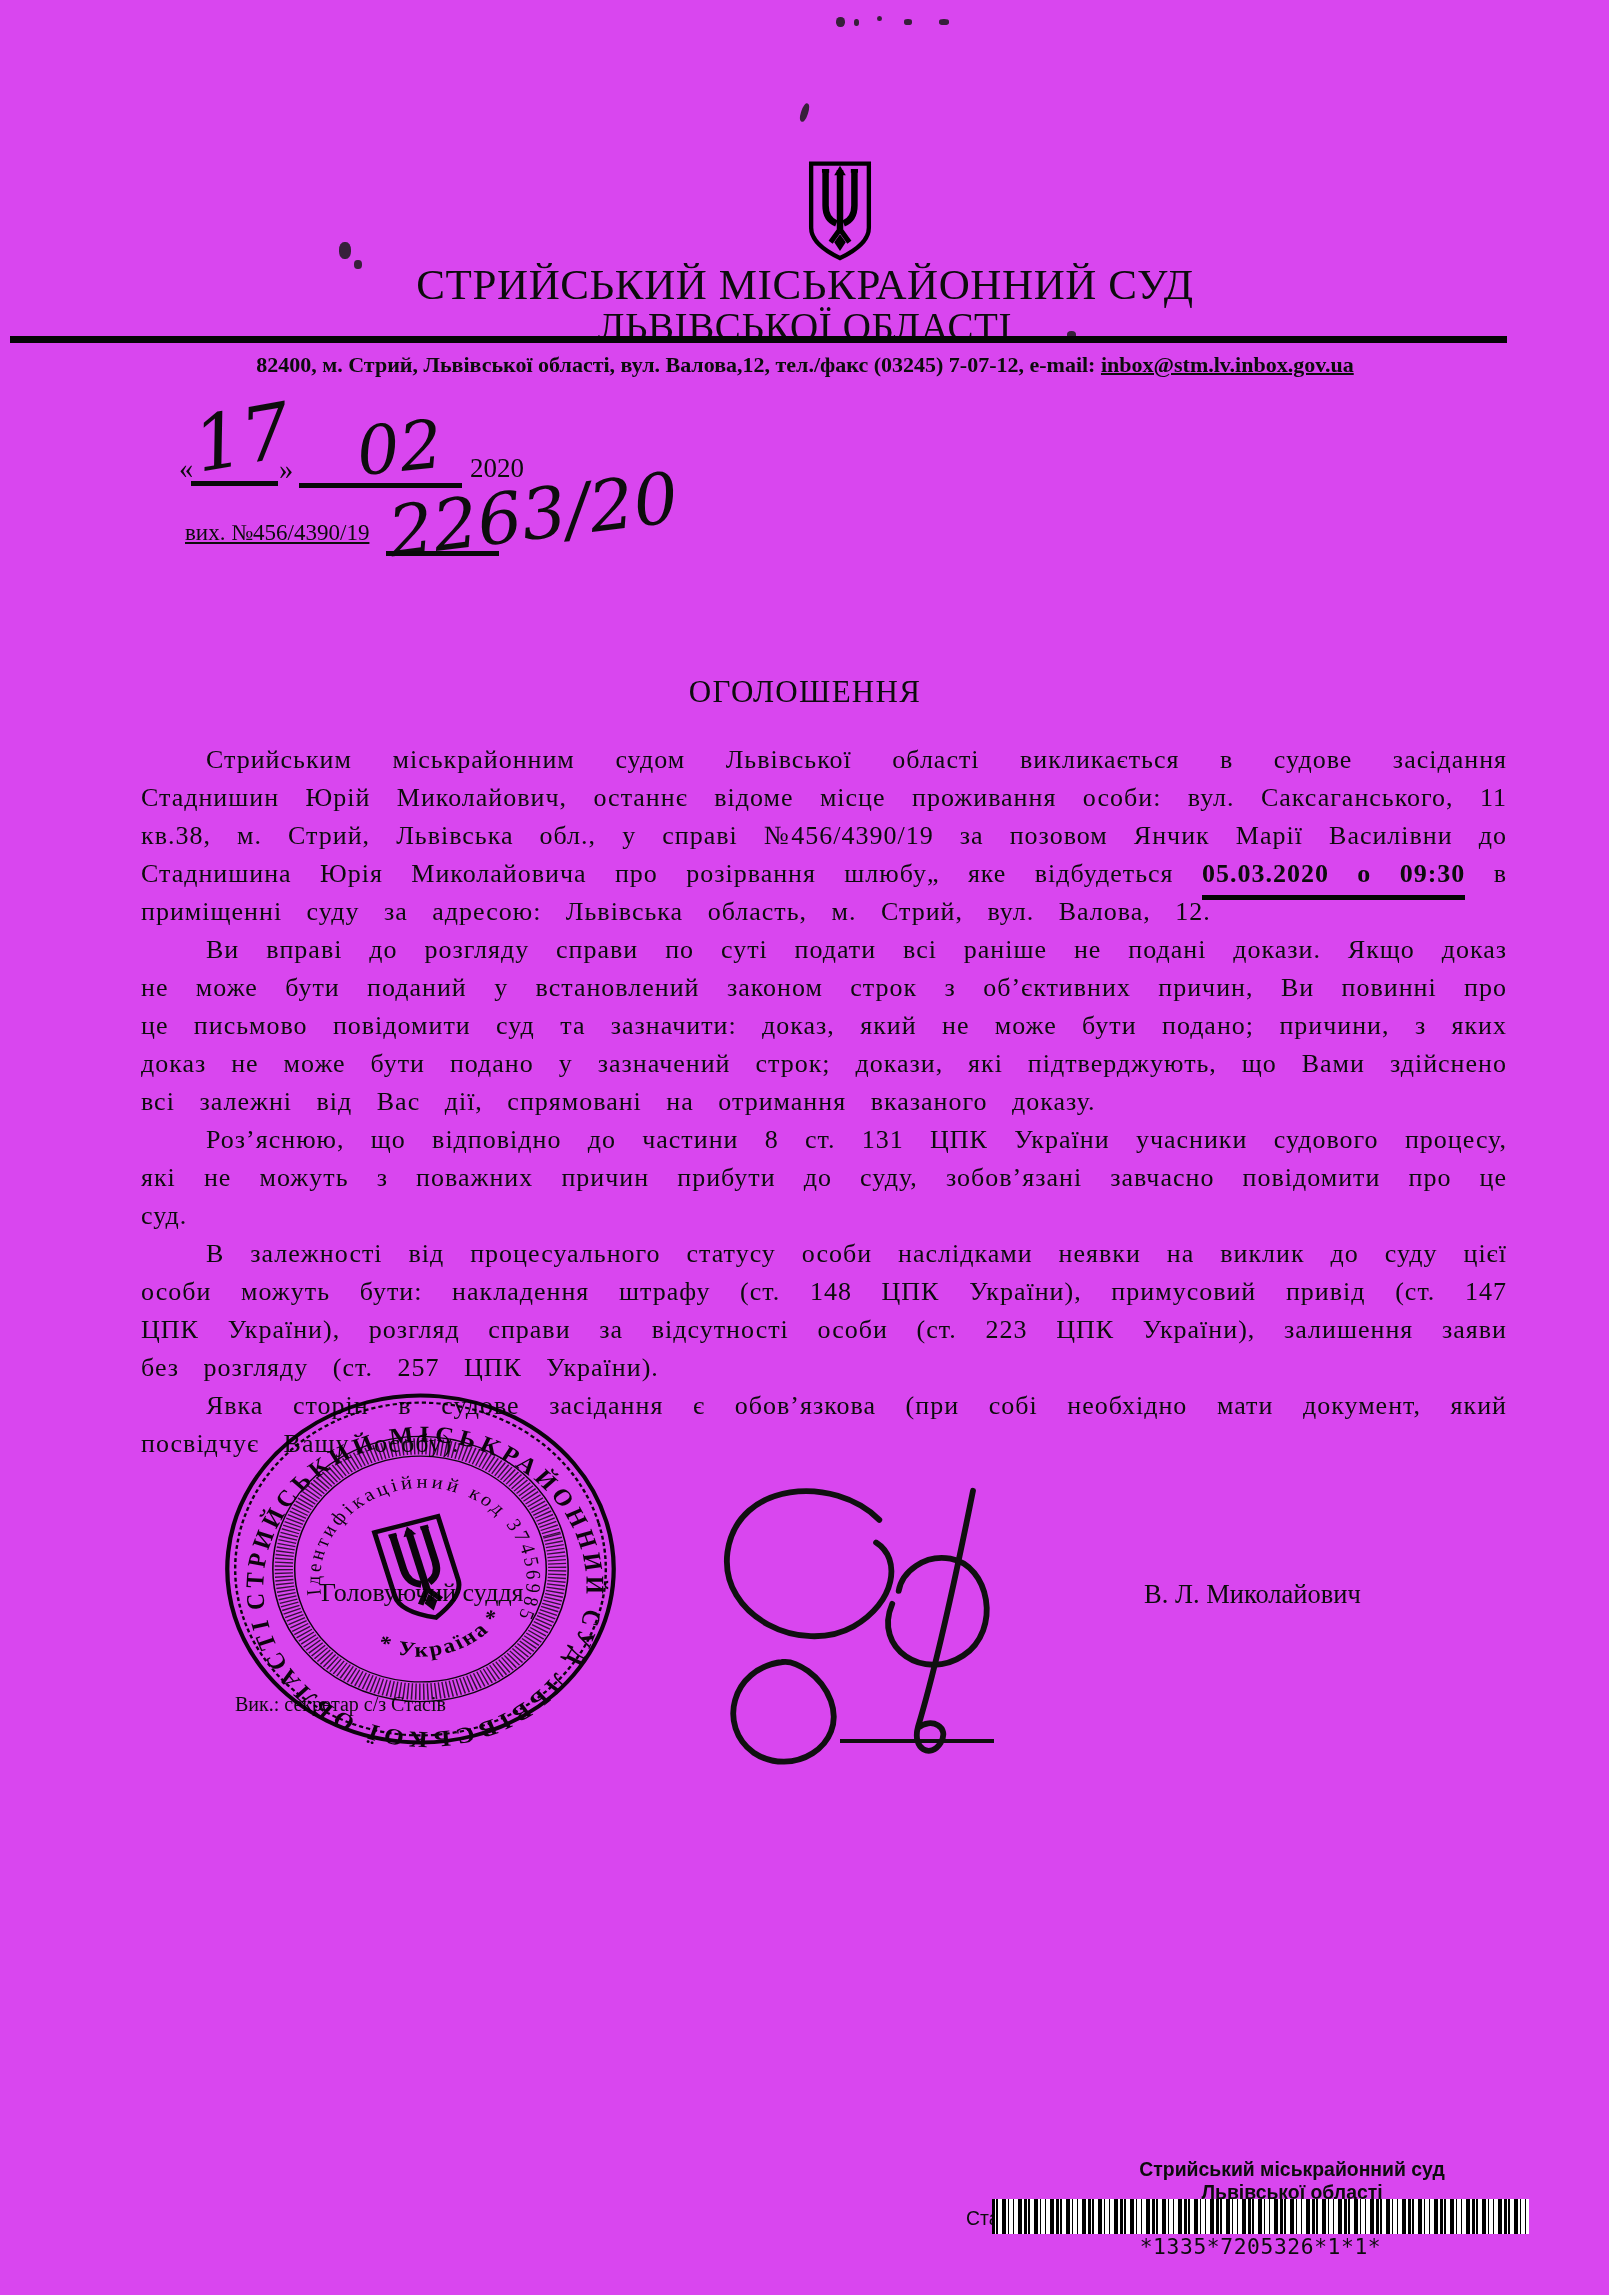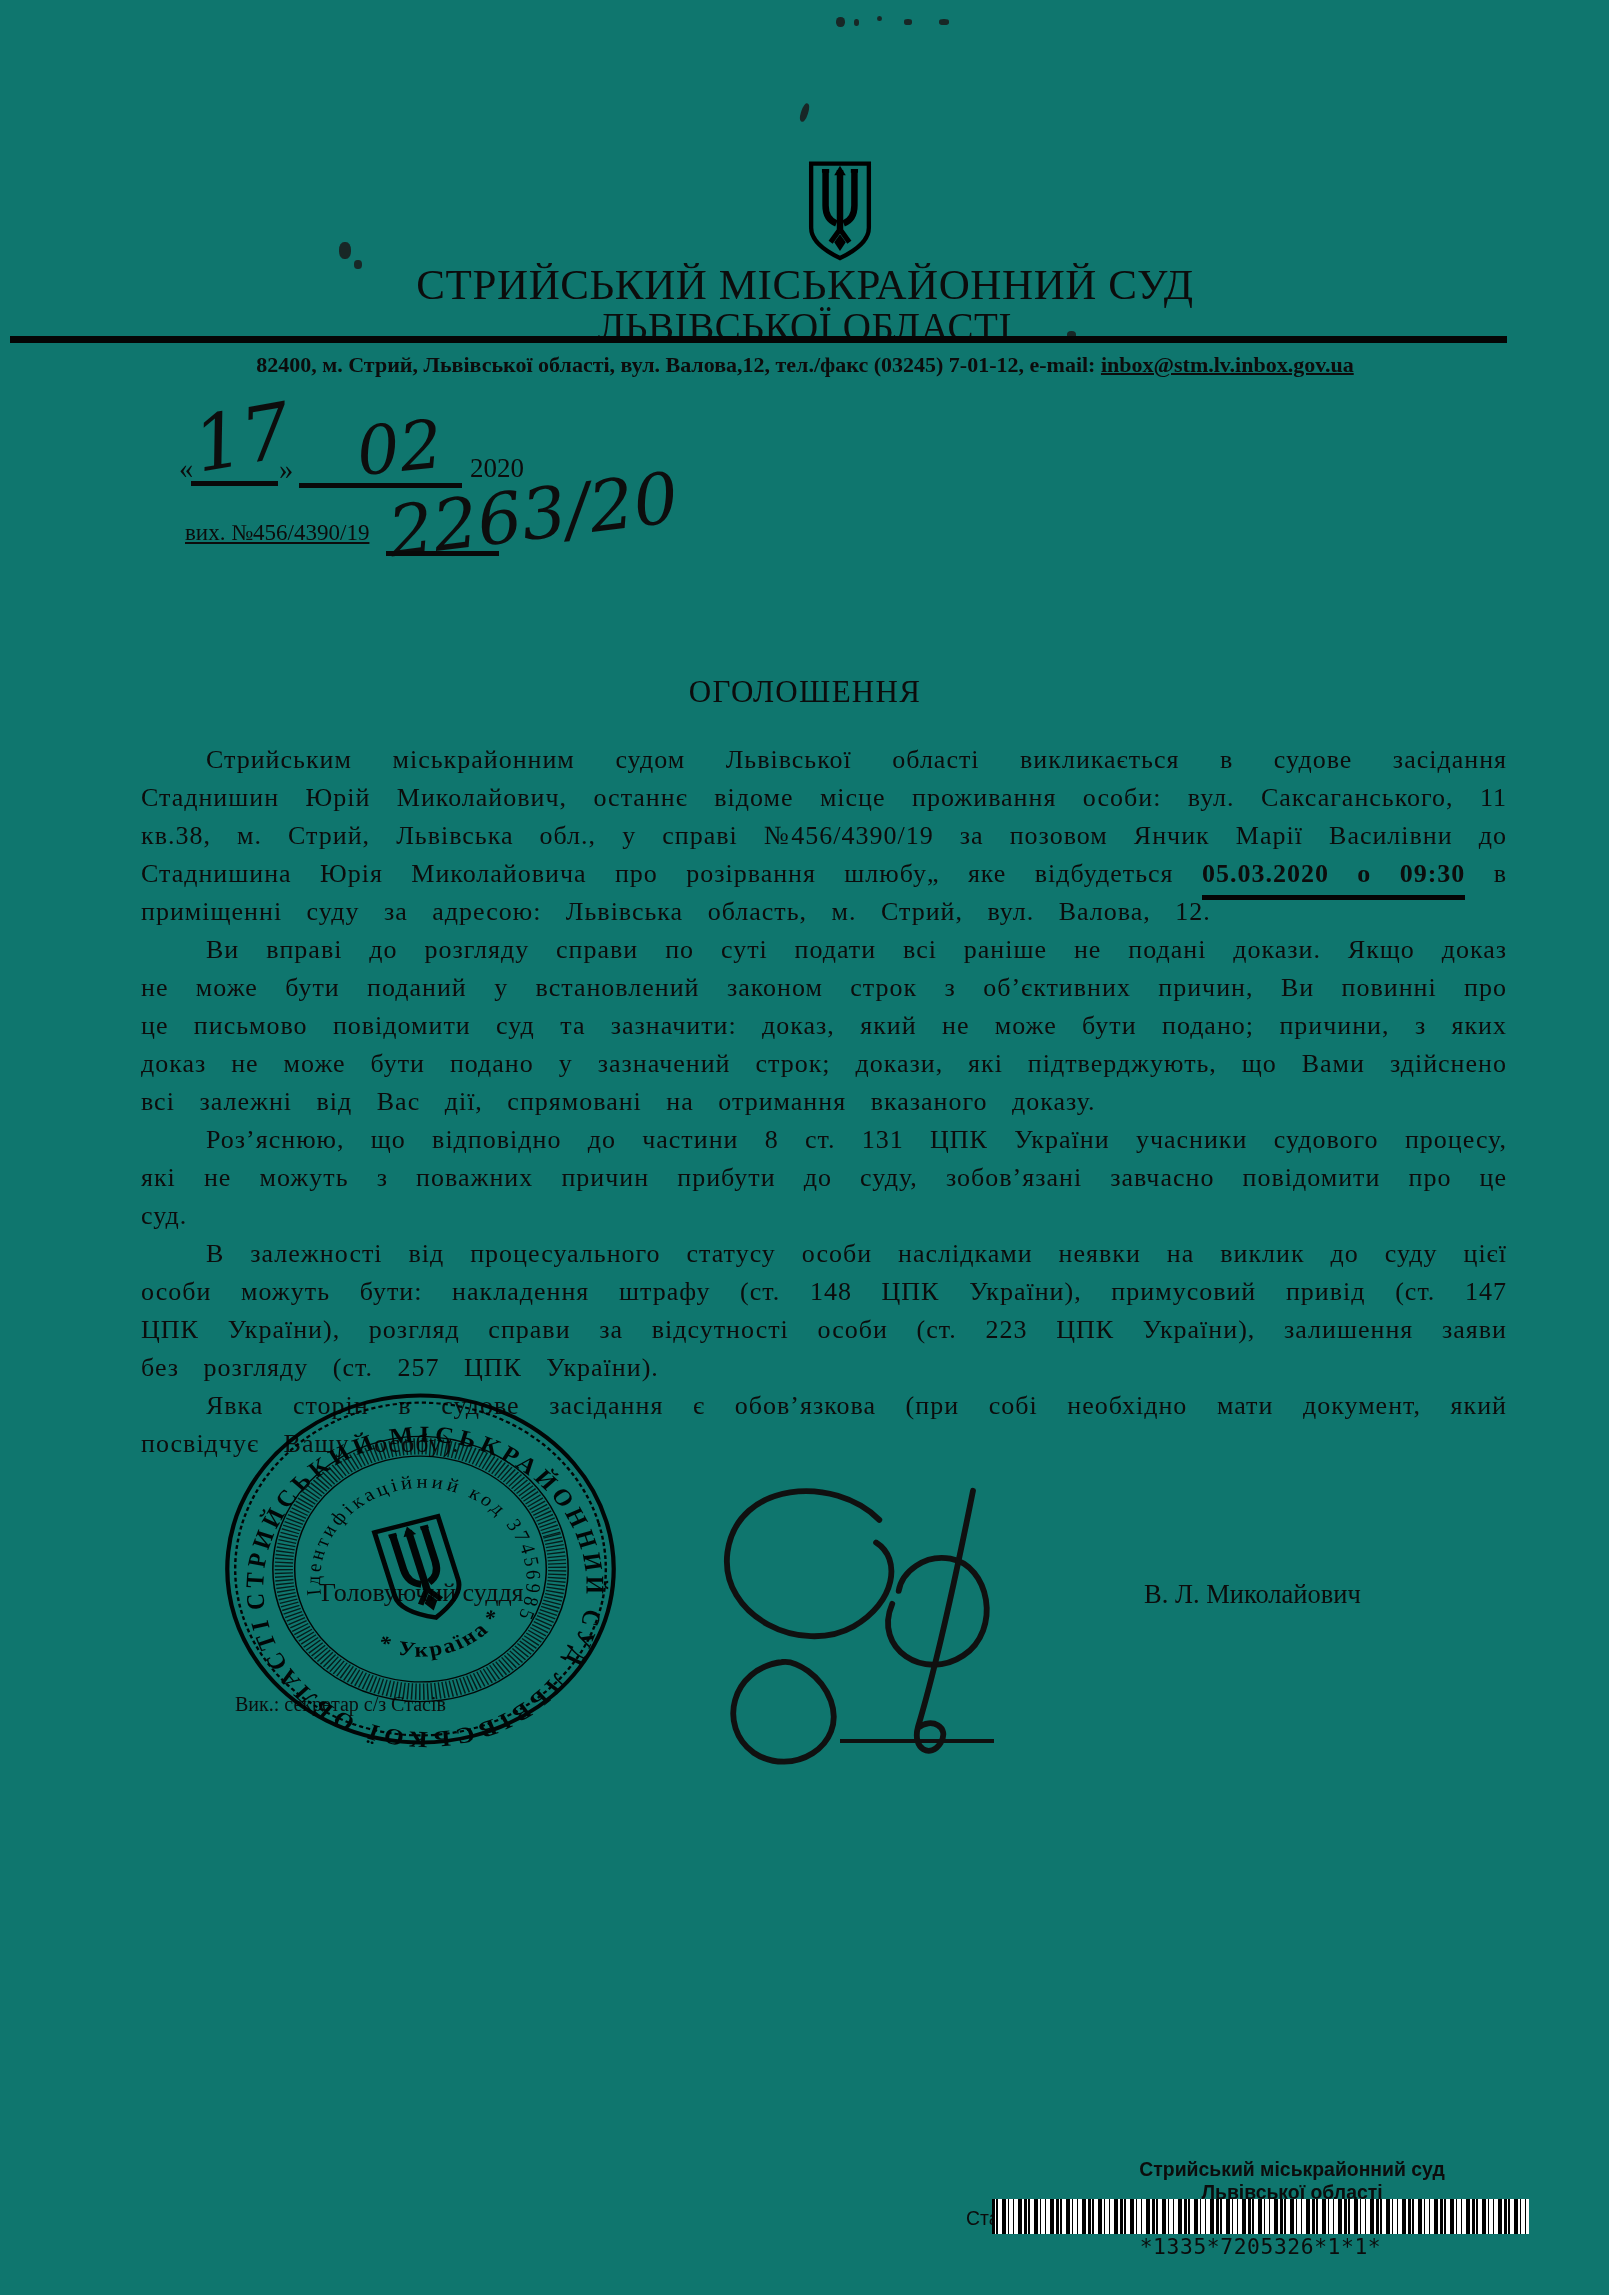--- a/index.html
+++ b/index.html
@@ -1,19 +1,19 @@
 <!DOCTYPE html>
 <html style="font-size:10.3px"><head>
 <meta charset="utf-8">
 <style>
   html,body{margin:0;padding:0;background:#888;}
   .page{
     position:relative;
     width:1610px;height:2295px;
-    background:#0f766e;
+    background:#d946ef;
     color:#0c0c0c;
     font-family:"Liberation Serif",serif;
     overflow:hidden;
   }
   .abs{position:absolute;}
   .centered{left:0;right:0;text-align:center;}
 
   
   .court-line1{top:260px;font-size:43px;letter-spacing:0.6px;white-space:nowrap;}
   .court-line2{top:304px;font-size:39px;letter-spacing:0.6px;white-space:nowrap;}
@@ -99,21 +99,21 @@
   <div class="speck" style="left:1067px;top:331px;width:9px;height:7.8px"></div>
 
   <svg class="abs" style="left:802px;top:160px" width="76" height="101" viewBox="0 0 100 140">
     <use href="#tryzub"></use>
   </svg>
 
   <div class="abs centered court-line1">СТРИЙСЬКИЙ МІСЬКРАЙОННИЙ СУД</div>
   <div class="abs centered court-line2">ЛЬВІВСЬКОЇ ОБЛАСТІ</div>
   <div class="abs head-rule"></div>
 
-  <div class="abs centered addr"><span>82400, м. Стрий, Львівської області, вул. Валова,12, тел./факс (03245) 7-01-12, e-mail: </span><span class="email">inbox@stm.lv.inbox.gov.ua</span></div>
+  <div class="abs centered addr"><span>82400, м. Стрий, Львівської області, вул. Валова,12, тел./факс (03245) 7-07-12, e-mail: </span><span class="email">inbox@stm.lv.inbox.gov.ua</span></div>
 
   <div class="abs q" style="left:179px;top:453px">«</div>
   <div class="abs hw" style="left:194px;top:400px;font-size:76px;transform:rotate(-10deg)">17</div>
   <div class="abs q" style="left:279px;top:454px">»</div>
   <div class="abs uline" style="left:191px;top:481px;width:87px"></div>
   <div class="abs uline" style="left:299px;top:483px;width:163px"></div>
   <div class="abs hw" style="left:357px;top:415px;font-size:67px;transform:rotate(-6deg)">02</div>
   <div class="abs" style="left:470px;top:453px;font-size:27px">2020</div>
   <div class="abs ref-label" style="left:185px;top:520px">вих. №456/4390/19</div>
   <div class="abs hw" style="left:388px;top:480px;font-size:70px;transform:rotate(-7deg)">2263/20</div>

